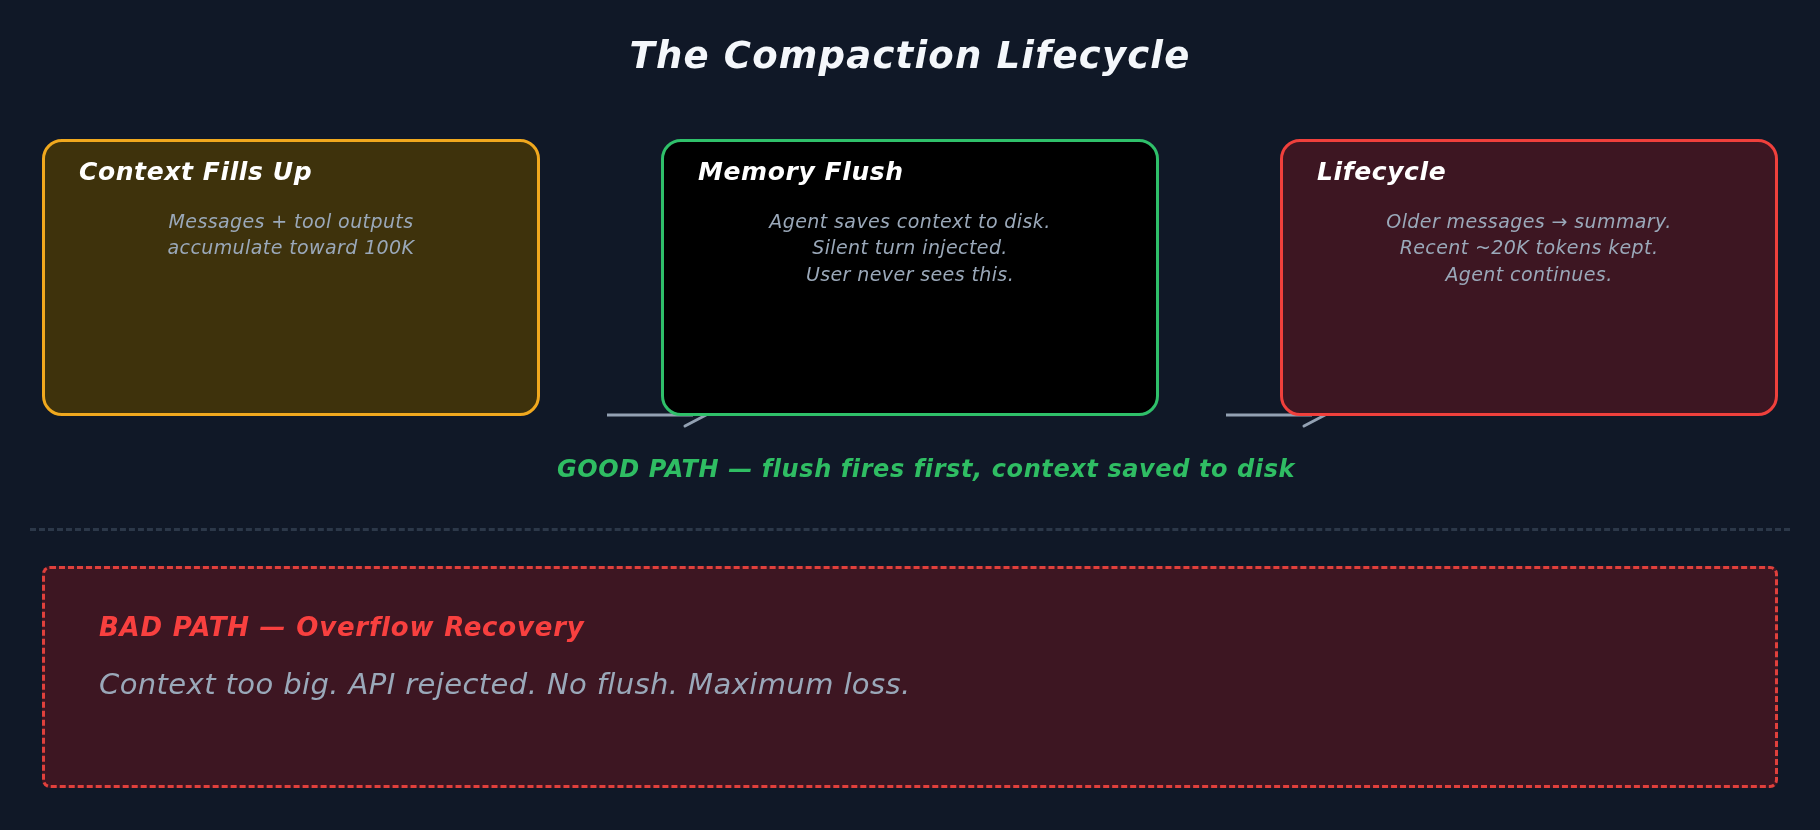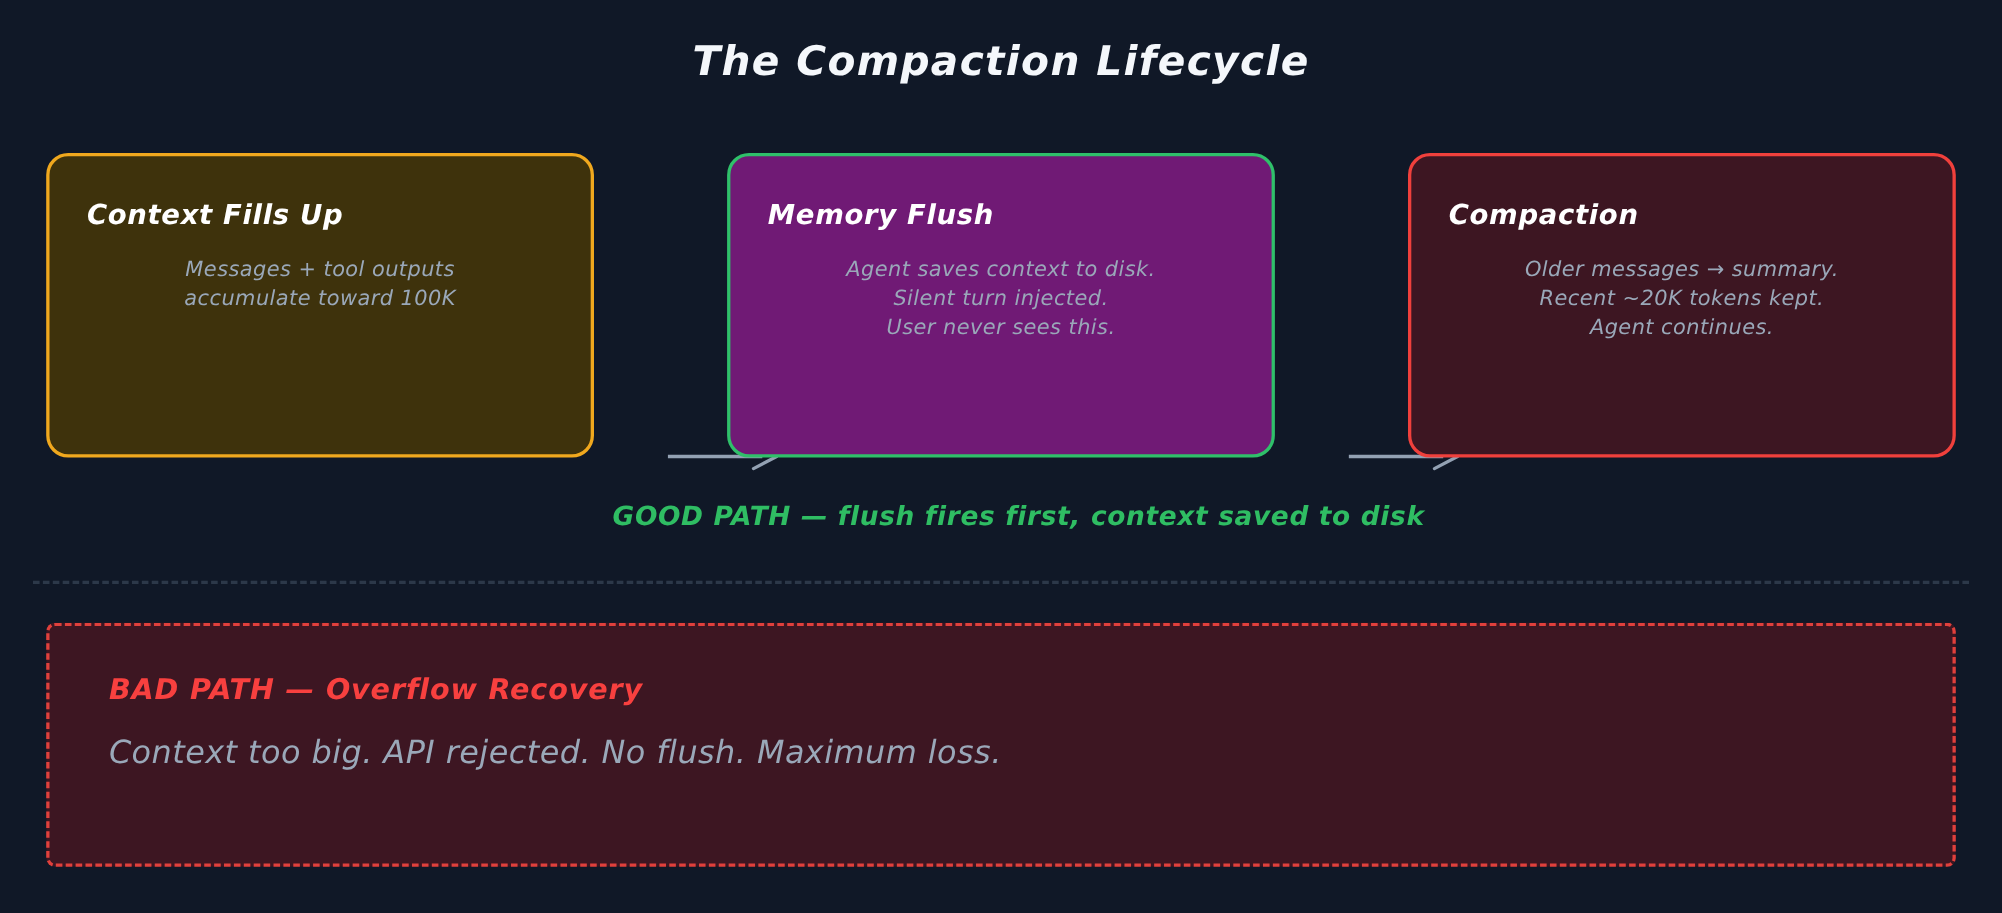--- a/index.html
+++ b/index.html
@@ -52,24 +52,24 @@
 
   .stage-card {
     position: absolute;
     top: 0;
     width: 498px;
     height: 277px;
     box-sizing: border-box;
     border-radius: 20px;
     border-width: 3px;
     border-style: solid;
-    padding: 40px 34px 0 34px;
+    padding: 16px 34px 0 34px;
   }
   .stage-card.s0 { left: 0px;    background: #3e320c; border-color: #f0a81e; }
-  .stage-card.s1 { left: 619px;  background: #701a75; border-color: #2fc06a; }
+  .stage-card.s1 { left: 619px;  background: #000000; border-color: #2fc06a; }
   .stage-card.s2 { left: 1238px; background: #3d1622; border-color: #f0403c; }
 
   .stage-title {
     color: #ffffff;
     font-size: 25px;
     font-weight: 700;
     letter-spacing: 0.6px;
     margin: 0 0 22px 0;
     line-height: 1.1;
   }
@@ -178,21 +178,21 @@
     </div>
 
     <div class="flow-arrow a1">
       <svg width="104" height="28" viewBox="0 0 104 28">
         <line x1="0" y1="14" x2="86" y2="14" stroke="#93a1b3" stroke-width="3"></line>
         <polyline points="78,3 99,14 78,25" fill="none" stroke="#93a1b3" stroke-width="3" stroke-linecap="round" stroke-linejoin="round"></polyline>
       </svg>
     </div>
 
     <div class="stage-card s2">
-      <div class="stage-title hand">Compaction</div>
+      <div class="stage-title hand">Lifecycle</div>
       <div class="stage-body hand">
         <span class="line">Older messages → summary.</span>
         <span class="line">Recent ~20K tokens kept.</span>
         <span class="line">Agent continues.</span>
       </div>
     </div>
 
   </div>
 
   <div id="good-path-caption" class="hand">GOOD PATH — flush fires first, context saved to disk</div>

